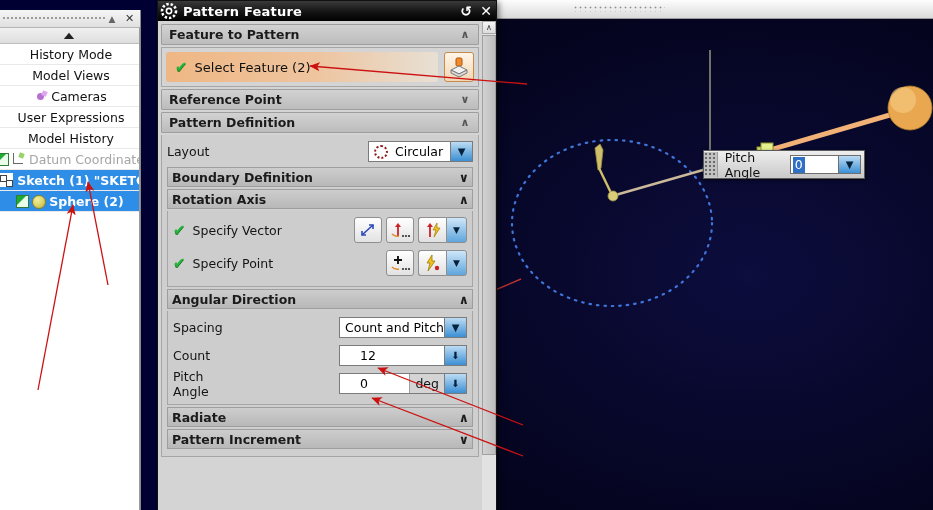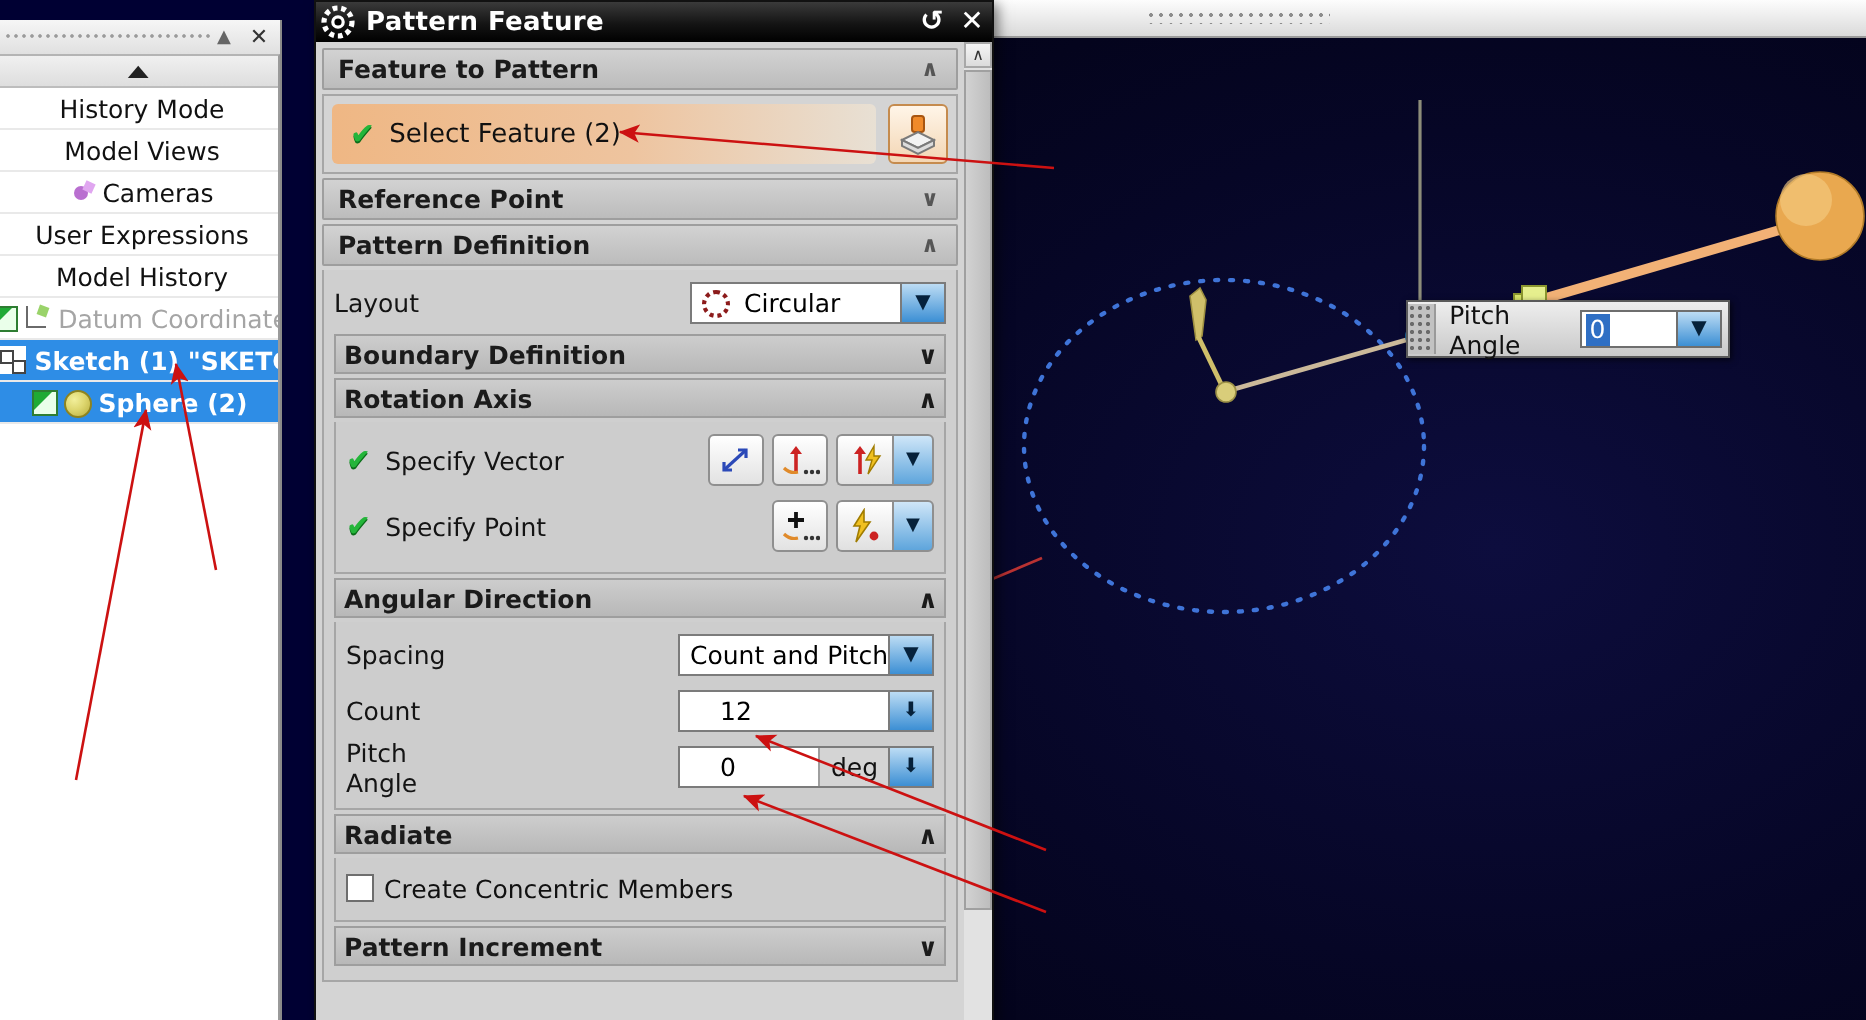--- a/index.html
+++ b/index.html
@@ -352,21 +352,21 @@
 
     <div class="grp-head">
       <span>Pattern Definition</span>
       <span class="chev">∧</span>
     </div>
     <div class="grp-body">
 
       <div class="row">
         <span class="lab">Layout</span>
         <span class="spacer"></span>
-        <div class="combo" style="width:128px">
+        <div class="combo" style="width:105px">
           <span class="circ-icon"></span>
           <span class="cval">Circular</span>
           <span class="arrow">▼</span>
         </div>
       </div>
 
       <div class="sub-head">
         <span>Boundary Definition</span>
         <span class="chev">∨</span>
       </div>
@@ -461,26 +461,20 @@
             <span class="sval">0</span>
             <span class="unit">deg</span>
             <span class="sarrow">⬇</span>
           </div>
         </div>
       </div>
 
       <div class="sub-head">
         <span>Radiate</span>
         <span class="chev">∧</span>
-      </div>
-      <div class="grp-body" style="background:#cdcdcd">
-        <div class="cb-row">
-          <span class="cb"></span>
-          <span>Create Concentric Members</span>
-        </div>
       </div>
 
       <div class="sub-head">
         <span>Pattern Increment</span>
         <span class="chev">∨</span>
       </div>
 
     </div>
   </div>
 </div>

